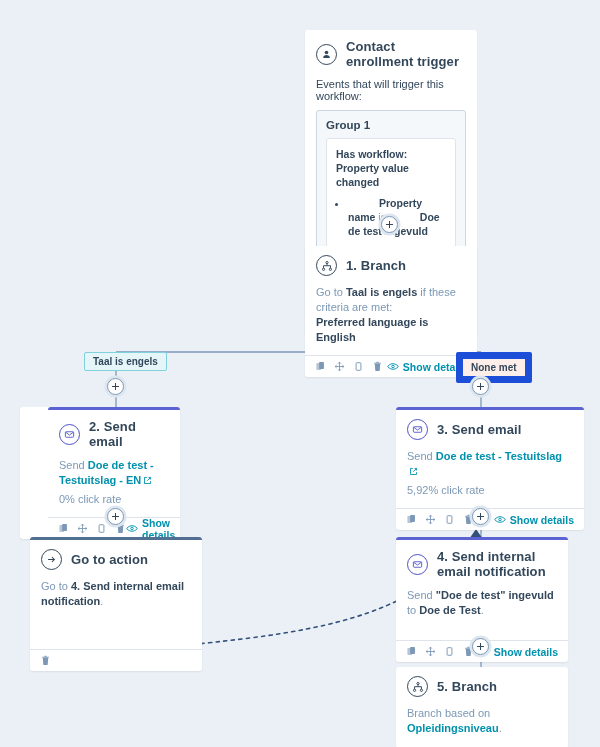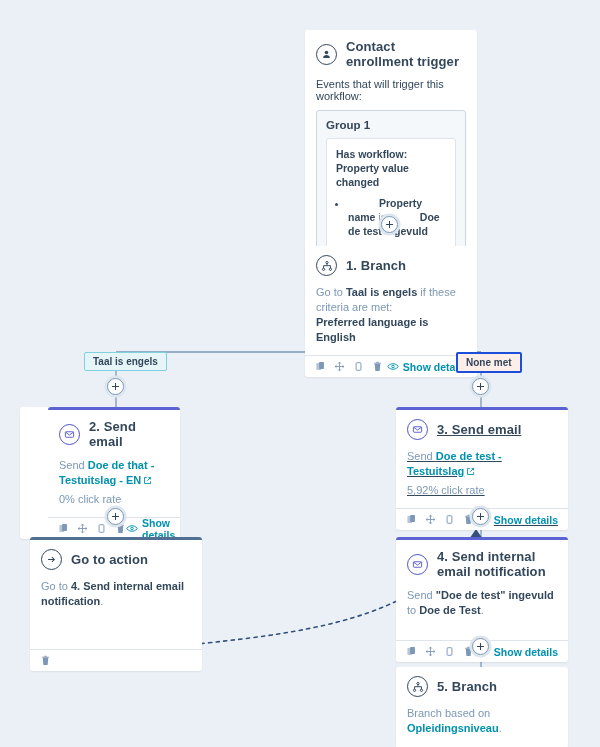--- a/index.html
+++ b/index.html
@@ -107,21 +107,21 @@
   .pill {
     position: absolute;
     font-size: 10px;
     font-weight: bold;
     padding: 3px 8px;
     border-radius: 2px;
     white-space: nowrap;
     color: #33475b;
   }
   .pill-true { background: #e5f5f8; border: 1px solid #7fd1de; }
-  .pill-none { background: #fdeeea; border: 2px solid #1d4ed8; }
+  .pill-none { background: #fdeeea; border: 7px solid #1d4ed8; }
 
   
   .plus {
     position: absolute;
     width: 17px; height: 17px;
     border-radius: 50%;
     background: #ffffff;
     border: 1.3px solid #7c98b6;
     box-shadow: 0 0 0 2.5px #dde6ee;
     display: flex; align-items: center; justify-content: center;
@@ -281,21 +281,21 @@
     <div class="card-body">
       <div class="card-head">
         <span class="node-icon purple">
           <svg width="11" height="11" viewBox="0 0 16 16" fill="none" stroke="currentColor" stroke-width="1.3">
             <rect x="2" y="4" width="12" height="8" rx="1.2"></rect>
               <path d="M2.4 4.7L8 8.8l5.6-4.1"></path>
           </svg>
         </span>
         <span class="card-title">2. Send email</span>
       </div>
-      <div class="card-text"><span>Send </span><a class="lnk" href="#">Doe de that - Testuitslag - EN</a><span class="ext-icon">
+      <div class="card-text"><span>Send </span><a class="lnk" href="#">Doe de test - Testuitslag - EN</a><span class="ext-icon">
           <svg width="9" height="9" viewBox="0 0 14 14" fill="none" stroke="#0091ae" stroke-width="1.4">
             <path d="M6 2.2H2.4v9.4h9.4V8"></path>
               <path d="M8.6 2.2h3.2v3.2M11.6 2.4L6.6 7.4"></path>
           </svg>
         </span></div>
       <div class="card-sub">0% click rate</div>
     </div>
     <div class="card-foot">
       <div class="foot-tools">
         <span class="tool">
@@ -327,21 +327,21 @@
           <svg width="12" height="9" viewBox="0 0 18 12" fill="none" stroke="currentColor" stroke-width="1.4">
             <path d="M1 6s3-4.2 8-4.2S17 6 17 6s-3 4.2-8 4.2S1 6 1 6z"></path>
               <circle cx="9" cy="6" r="1.9"></circle>
           </svg>
         </span>
         <span>Show details</span>
       </div>
     </div>
   </div>
 
-  <div class="card" style="left:396px; top:407px; width:172px;text-decoration:underline;">
+  <div class="card" style="left:396px; top:407px; width:188px;">
     <div class="card-topbar" style="background:#5b63d3;"></div>
     <div class="card-body">
       <div class="card-head">
         <span class="node-icon purple">
           <svg width="11" height="11" viewBox="0 0 16 16" fill="none" stroke="currentColor" stroke-width="1.3">
             <rect x="2" y="4" width="12" height="8" rx="1.2"></rect>
               <path d="M2.4 4.7L8 8.8l5.6-4.1"></path>
           </svg>
         </span>
         <span class="card-title">3. Send email</span>

